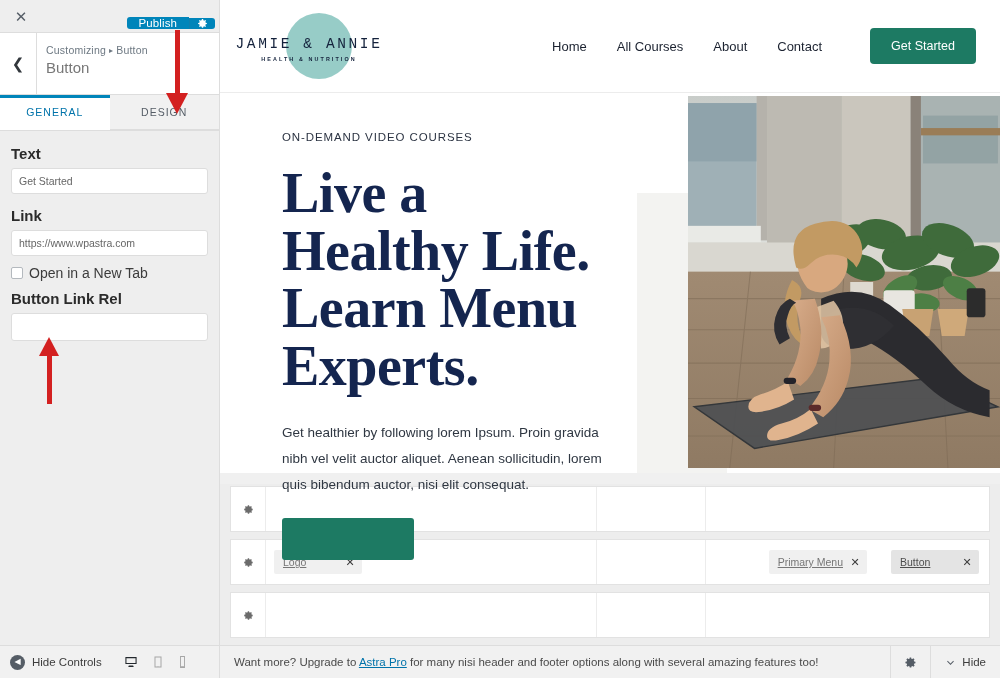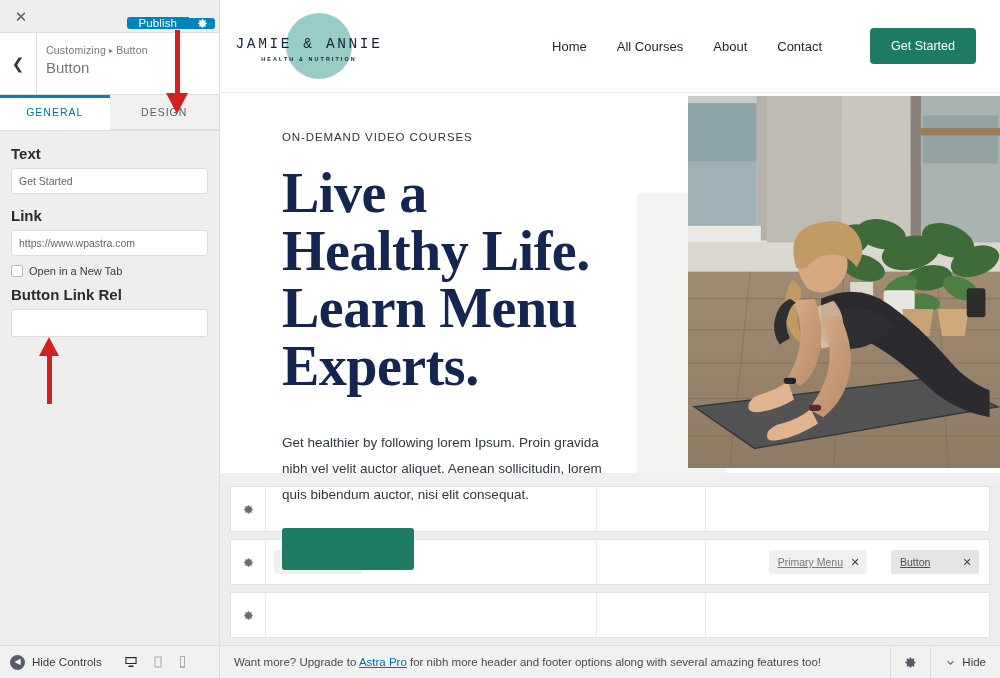--- a/index.html
+++ b/index.html
@@ -82,21 +82,21 @@
     font-size: 10.5px; color: #666; padding: 0 7px;
     font-family: "Liberation Sans", sans-serif; outline: none;
   }
   .field-input::placeholder { color: #999; }
   .field-gap { height: 13px; }
   .chk-row { display: flex; align-items: center; margin-top: 9px; }
   .chk-box {
     width: 12px; height: 12px; background: #fff;
     border: 1px solid #b4b9be; border-radius: 2px; cursor: pointer;
   }
-  .chk-label { font-size: 11px; color: #3c3c3c; margin-left: 6px; }
+  .chk-label { font-size: 14px; color: #3c3c3c; margin-left: 6px; }
 
   
   .arrow { position: absolute; }
   .arrow .shaft { position: absolute; background: #d32020; }
   .arrow .head { position: absolute; width: 0; height: 0; }
   #arrow-design {
     left: 166px; top: 30px; width: 24px; height: 84px; z-index: 60;
   }
   #arrow-design .shaft { left: 9px; top: 0; width: 5px; height: 67px; }
   #arrow-design .head {
@@ -151,21 +151,21 @@
   .hero { display: flex; background: #ffffff; height: 380px; position: relative; }
   .hero-left { width: 440px; padding: 38px 0 0 62px; position: relative; z-index: 2; }
   .hero-eyebrow {
     font-size: 11.5px; letter-spacing: .9px; color: #2b3342; margin-bottom: 22px;
   }
   .hero-h1 {
     font-family: "Liberation Serif", serif; font-size: 56px; line-height: 1.03;
     color: #14254f; font-weight: 700; letter-spacing: -.5px;
   }
   .hero-p {
-    margin-top: 34px; font-size: 13.5px; line-height: 1.95;
+    margin-top: 24px; font-size: 13.5px; line-height: 1.95;
     color: #2f3742; width: 345px;
   }
   .hero-btn {
     margin-top: 19px; width: 132px; height: 42px;
     background: #1d7a63; border-radius: 3px; cursor: pointer;
   }
   .hero-right { flex: 1; position: relative; }
   .hero-panel {
     position: absolute; left: -23px; top: 100px; width: 90px; bottom: 0;
     background: #f3f3f1;
@@ -505,21 +505,21 @@
         <span class="dev">
           <svg width="9" height="14" viewBox="0 0 12 20" fill="currentColor">
               <path d="M2.5 1.5h7v17h-7v-17zm1.3 1.3v13.4h4.4V2.8H3.8z"></path>
               <circle cx="6" cy="17.4" r=".7"></circle>
             </svg>
         </span>
       </div>
     </div>
     <div class="bb-right">
       <div class="bb-note">
-        <span>Want more? Upgrade to </span><a>Astra Pro</a><span> for nibh more header and footer options along with several amazing features too!</span>
+        <span>Want more? Upgrade to </span><a>Astra Pro</a><span> for many nisi header and footer options along with several amazing features too!</span>
       </div>
       <div class="bb-actions">
         <div class="bb-gear">
           <svg width="13" height="13" viewBox="0 0 20 20" fill="#555d66">
               <path d="M10 7a3 3 0 100 6 3 3 0 000-6zm0 4.6A1.6 1.6 0 1110 8.4a1.6 1.6 0 010 3.2z"></path>
               <path d="M17.6 11.2V8.8l-2-.4a5.7 5.7 0 00-.6-1.4l1.2-1.7-1.7-1.7-1.7 1.2a5.7 5.7 0 00-1.4-.6l-.4-2H8.8l-.4 2a5.7 5.7 0 00-1.4.6L5.3 3.6 3.6 5.3l1.2 1.7a5.7 5.7 0 00-.6 1.4l-2 .4v2.4l2 .4c.1.5.4 1 .6 1.4l-1.2 1.7 1.7 1.7 1.7-1.2c.4.3.9.5 1.4.6l.4 2h2.4l.4-2c.5-.1 1-.3 1.4-.6l1.7 1.2 1.7-1.7-1.2-1.7c.3-.4.5-.9.6-1.4z"></path>
             </svg>
         </div>
         <div class="bb-hide2">
           <svg width="11" height="11" viewBox="0 0 20 20" fill="#555d66">

